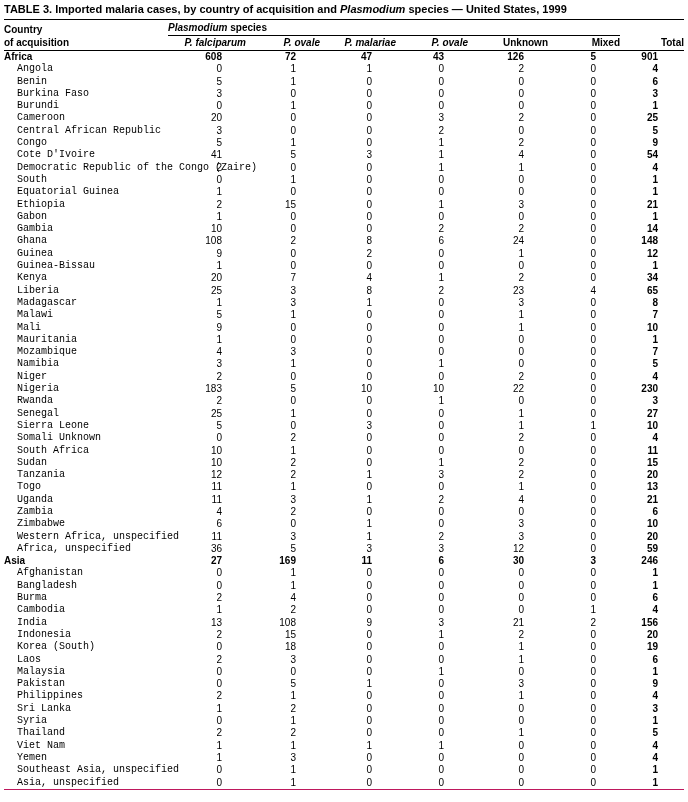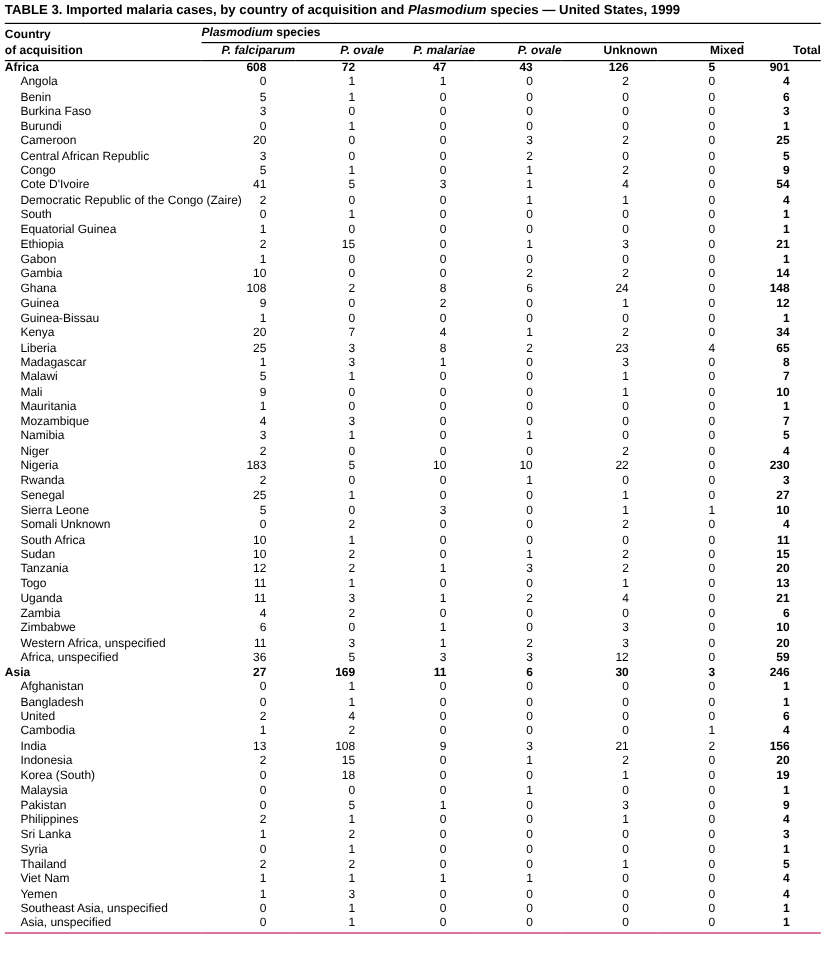--- a/index.html
+++ b/index.html
@@ -50,21 +50,21 @@
   th.col-h { text-align: right; }
   thead tr.cols th { border-bottom: 1px solid #000; padding-bottom: 1px; }
 
   tbody td {
     font-size: 10px;
     height: 12.3px;
     line-height: 12.3px;
     padding: 0;
   }
   td.country { text-align: left; white-space: nowrap; }
-  td.indent { padding-left: 13px; }
+  td.indent { padding-left: 13px; font-family: Liberation Mono, monospace; }
   tr.bold td { font-weight: bold; }
   td.num { text-align: right; padding-right: 24px; white-space: nowrap; }
   td.total { font-weight: bold; padding-right: 26px; }
 </style>
 </head>
 <body>
 
 <div class="page">
 
   <div class="title"><span>TABLE 3. Imported malaria cases, by country of acquisition and </span><span class="it">Plasmodium</span><span> species — United States, 1999</span></div>
@@ -532,21 +532,21 @@
           <td class="country indent">Bangladesh</td>
           <td class="num">0</td>
           <td class="num">1</td>
           <td class="num">0</td>
           <td class="num">0</td>
           <td class="num">0</td>
           <td class="num">0</td>
           <td class="num total">1</td>
         </tr>
         <tr>
-          <td class="country indent">United</td>
+          <td class="country indent">Burma</td>
           <td class="num">2</td>
           <td class="num">4</td>
           <td class="num">0</td>
           <td class="num">0</td>
           <td class="num">0</td>
           <td class="num">0</td>
           <td class="num total">6</td>
         </tr>
         <tr>
           <td class="country indent">Cambodia</td>
@@ -580,20 +580,30 @@
         </tr>
         <tr>
           <td class="country indent">Korea (South)</td>
           <td class="num">0</td>
           <td class="num">18</td>
           <td class="num">0</td>
           <td class="num">0</td>
           <td class="num">1</td>
           <td class="num">0</td>
           <td class="num total">19</td>
+        </tr>
+        <tr>
+          <td class="country indent">Laos</td>
+          <td class="num">2</td>
+          <td class="num">3</td>
+          <td class="num">0</td>
+          <td class="num">0</td>
+          <td class="num">1</td>
+          <td class="num">0</td>
+          <td class="num total">6</td>
         </tr>
         <tr>
           <td class="country indent">Malaysia</td>
           <td class="num">0</td>
           <td class="num">0</td>
           <td class="num">0</td>
           <td class="num">1</td>
           <td class="num">0</td>
           <td class="num">0</td>
           <td class="num total">1</td>

